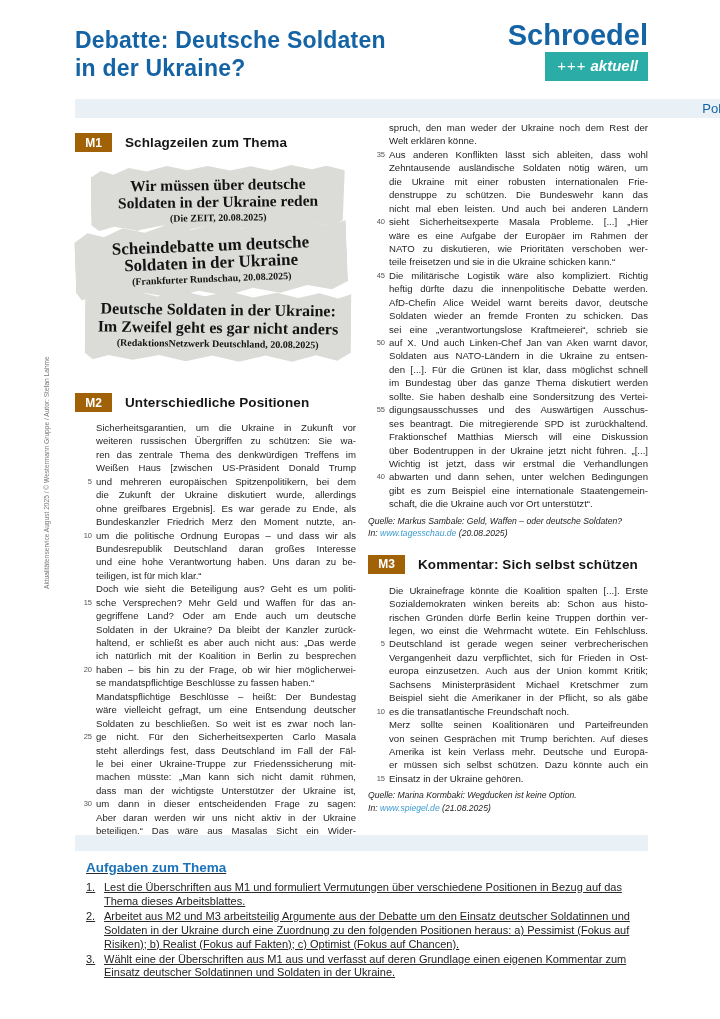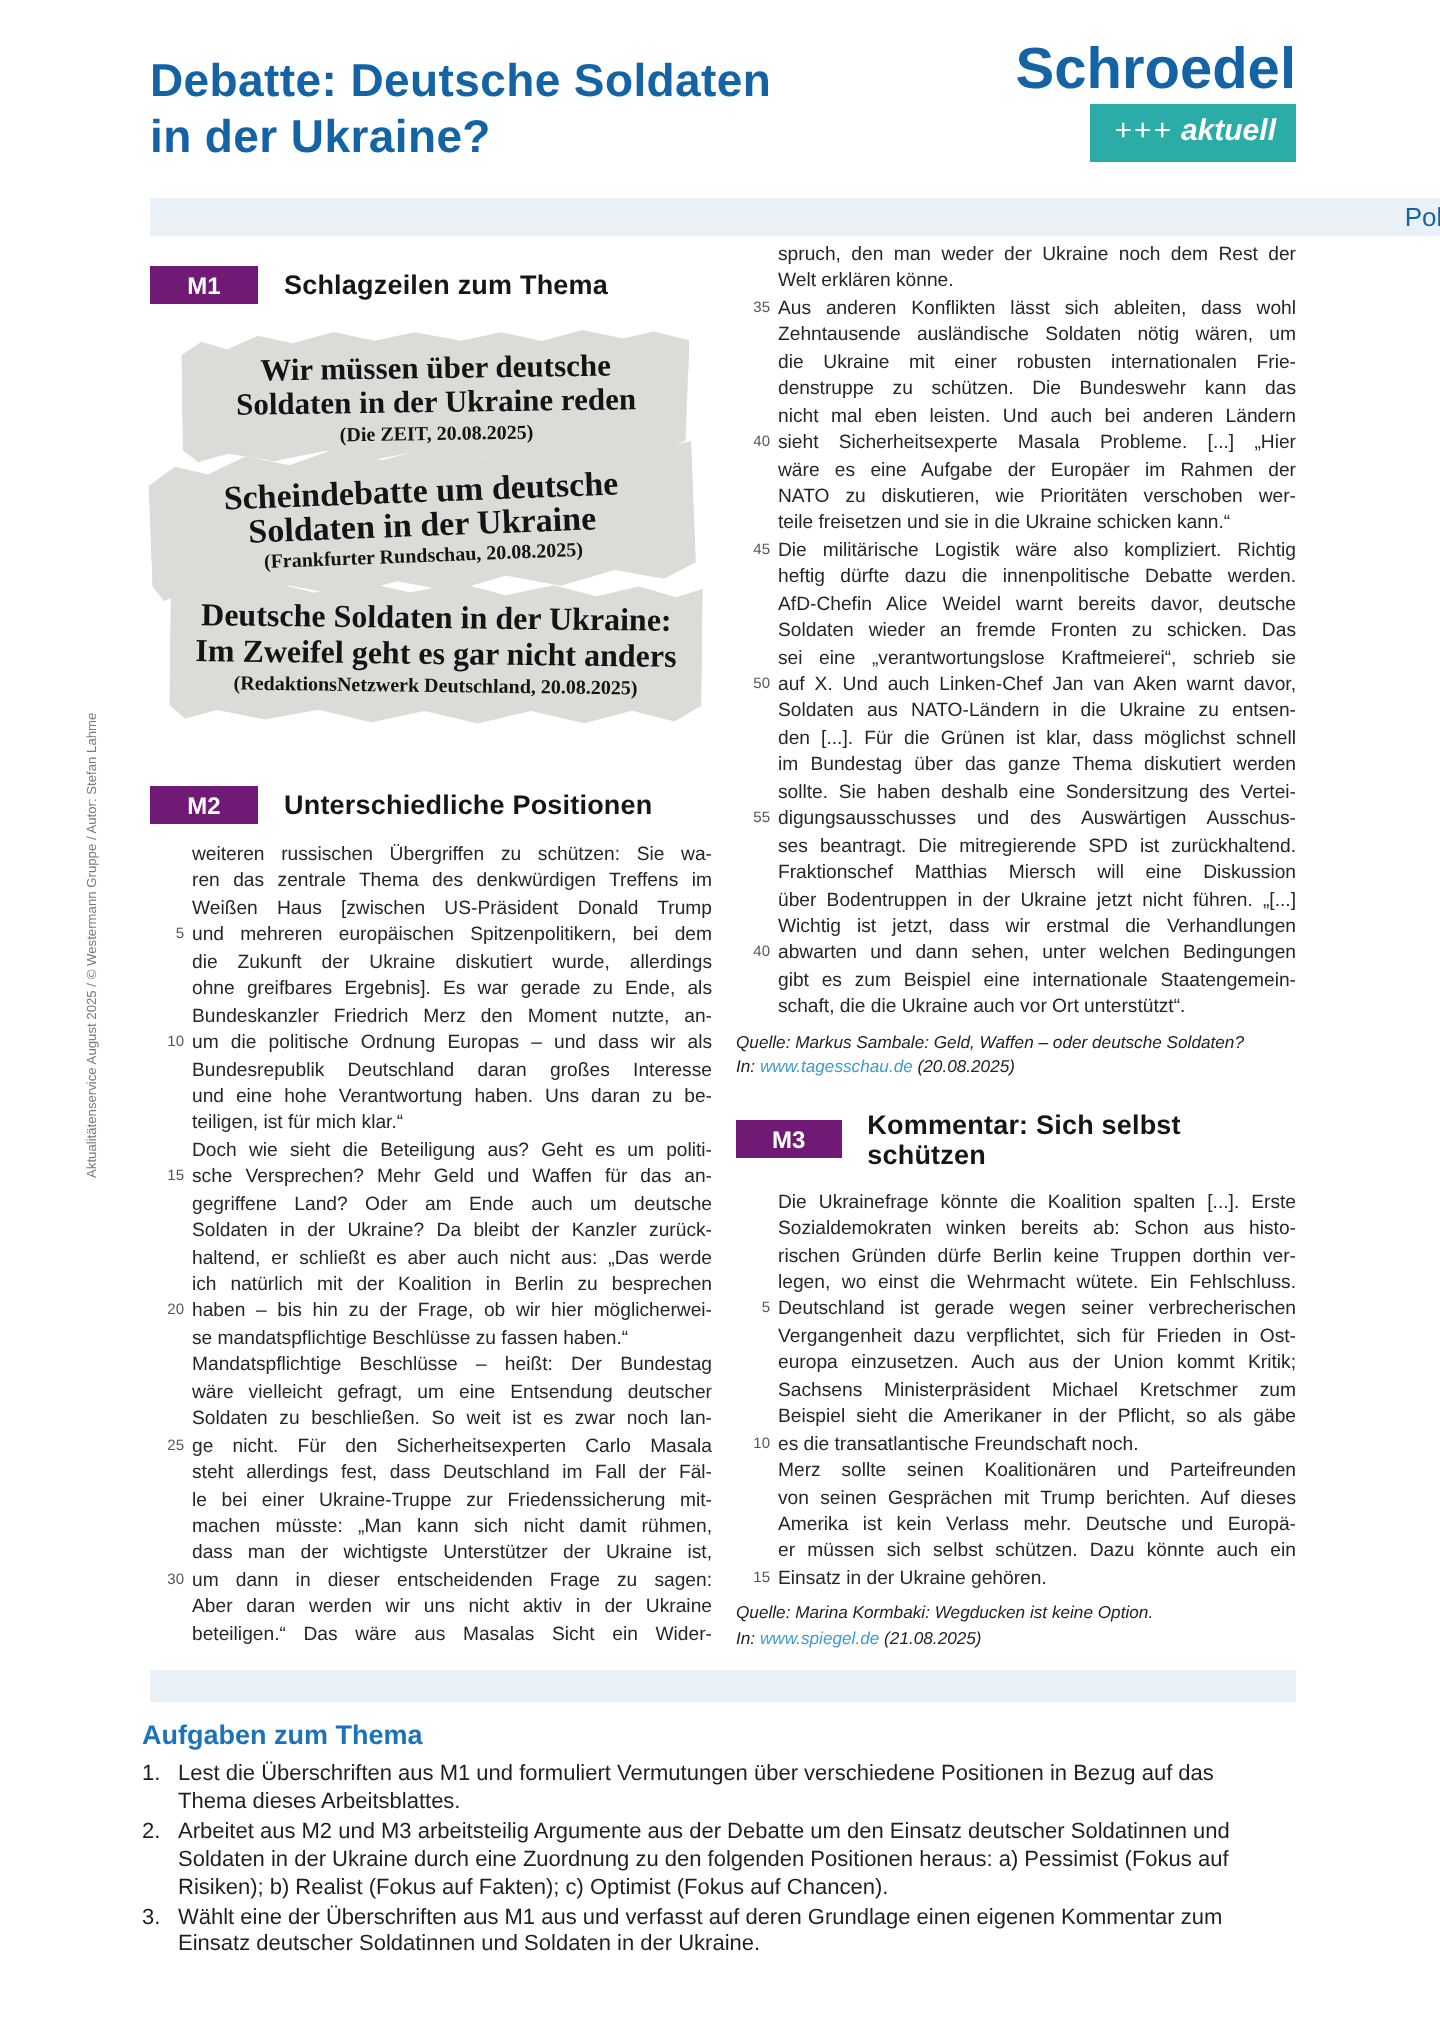--- a/index.html
+++ b/index.html
@@ -15,22 +15,22 @@
   .logo-name { font-size:29px; font-weight:bold; color:#1463a5; line-height:31px; }
   .logo-tag  { display:inline-block; background:#2bаca6; background:#2baca6; color:#fff;
                padding:3px 10px 4px 12px; font-size:15px; line-height:22px; margin-top:1px; }
   .logo-plus { font-weight:normal; letter-spacing:1px; }
   .logo-word { font-weight:bold; font-style:italic; margin-left:4px; }
   .cat-bar { position:absolute; left:75px; top:99px; width:667px; height:19px;
              background:#e9f1f6; }
   .cat-bar span { position:absolute; right:5px; top:2px; font-size:13px; color:#1463a5; }
   
   .sec-head { display:flex; align-items:center; margin-bottom:9px; }
-  .badge { background:#701a75; color:#fff; font-weight:bold; font-size:12px;
-           width:54px; height:19px; display:flex; align-items:center; justify-content:center; }
+  .badge { background:#a16207; color:#fff; font-weight:bold; font-size:12px;
+           width:37px; height:19px; display:flex; align-items:center; justify-content:center; }
   .sec-title { font-size:13.5px; font-weight:bold; color:#161616; margin-left:13px; letter-spacing:.1px; }
   
   .col-left  { position:absolute; left:75px;  top:133px; width:281px; }
   .col-right { position:absolute; left:368px; top:121px; width:280px; }
   
   .textblock { width:100%; }
   .trow { display:flex; align-items:baseline; height:13.45px; }
   .lnum { width:17px; flex:0 0 17px; font-size:7.5px; color:#555; text-align:right;
           padding-right:0; transform:translateY(-1px); }
   .ltext { display:block; flex:1; margin-left:4px; font-size:9.6px; line-height:13.45px;
@@ -47,21 +47,21 @@
   .clip-h { font-weight:bold; font-size:15.5px; line-height:16.5px; }
   .clip-s { font-weight:bold; font-size:10px; margin-top:2px; }
   .clip1 { left:16px; top:3px; width:254px; height:66px; padding-top:13px; transform:rotate(-.8deg);
     clip-path:polygon(0% 18%,4% 8%,9% 14%,15% 4%,22% 10%,30% 2%,38% 9%,46% 3%,55% 10%,63% 4%,71% 11%,79% 3%,87% 10%,93% 5%,100% 12%,99% 88%,94% 97%,86% 90%,77% 98%,68% 91%,58% 99%,48% 92%,38% 99%,28% 92%,18% 99%,9% 93%,3% 99%,0% 90%); }
   .clip2 { left:0px; top:60px; width:272px; height:76px; padding-top:16px; transform:rotate(-2.2deg);
     clip-path:polygon(0% 22%,5% 10%,11% 16%,18% 5%,26% 12%,34% 3%,43% 11%,52% 4%,61% 12%,70% 4%,78% 12%,86% 5%,93% 12%,100% 6%,100% 86%,94% 96%,85% 89%,75% 98%,65% 90%,55% 99%,45% 91%,35% 99%,25% 91%,15% 99%,7% 92%,2% 98%,0% 88%); }
   .clip3 { left:10px; top:128px; width:266px; height:74px; padding-top:12px; transform:rotate(.7deg);
     clip-path:polygon(0% 16%,5% 6%,12% 13%,19% 4%,27% 11%,36% 3%,45% 10%,54% 3%,63% 11%,72% 4%,80% 11%,88% 4%,95% 11%,100% 5%,100% 84%,95% 95%,87% 88%,78% 97%,68% 89%,58% 98%,48% 90%,38% 98%,28% 90%,18% 97%,9% 91%,3% 97%,0% 88%); }
   
   .band { position:absolute; left:75px; top:835px; width:573px; height:16px; background:#e9f1f6; }
-  .tasks { position:absolute; left:71px; top:860px; width:572px; }
+  .tasks { position:absolute; left:86px; top:860px; width:572px;text-decoration:underline; }
   .tasks-title { font-size:13.5px; font-weight:bold; color:#1c73ba; margin-bottom:6px; }
   .task { display:flex; font-size:11px; line-height:13.9px; color:#1f1f1f; margin-bottom:1px; }
   .task-num { flex:0 0 18px; }
   .task-text { flex:1; }
   
   .credit { position:absolute; left:43px; top:589px; font-size:6.6px; color:#7a7a7a;
             transform:rotate(-90deg); transform-origin:left top; white-space:nowrap; width:260px; }
 </style>
 </head>
 <body>
@@ -113,20 +113,24 @@
     </div>
 
     <div class="sec-head">
       <span class="badge">M2</span>
       <span class="sec-title">Unterschiedliche Positionen</span>
     </div>
 
     <div class="textblock">
         <div class="trow">
           <span class="lnum"></span>
+          <span class="ltext">Sicherheitsgarantien, um die Ukraine in Zukunft vor</span>
+        </div>
+        <div class="trow">
+          <span class="lnum"></span>
           <span class="ltext">weiteren russischen Übergriffen zu schützen: Sie wa-</span>
         </div>
         <div class="trow">
           <span class="lnum"></span>
           <span class="ltext">ren das zentrale Thema des denkwürdigen Treffens im</span>
         </div>
         <div class="trow">
           <span class="lnum"></span>
           <span class="ltext">Weißen Haus [zwischen US-Präsident Donald Trump</span>
         </div>

